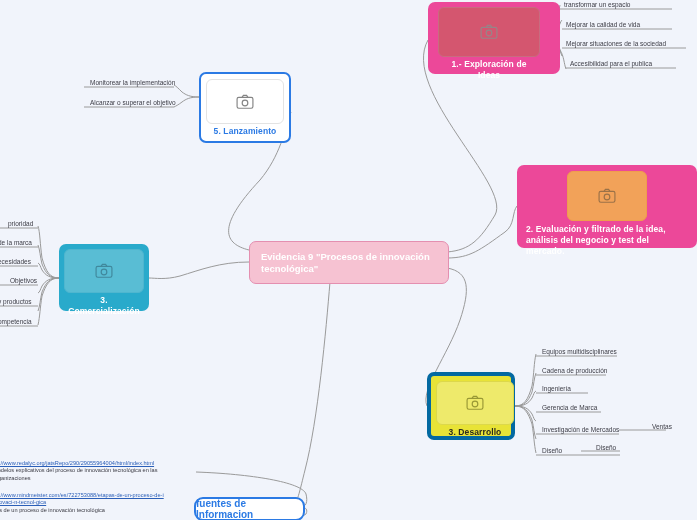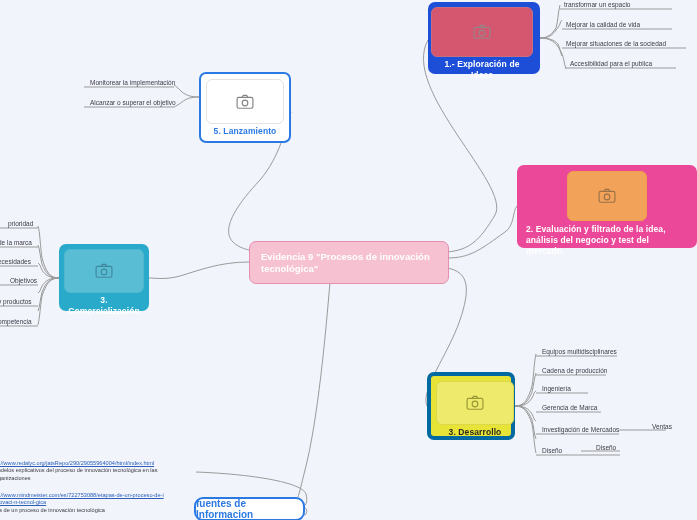--- a/index.html
+++ b/index.html
@@ -30,21 +30,21 @@
     position:absolute;left:249px;top:241px;width:198px;height:41px;
     background:#f6c2d2;border:1px solid #e48fb0;border-radius:7px;
     display:flex;align-items:center;
   }
   #central .ctext{
     color:#ffffff;font-size:9.5px;font-weight:bold;line-height:12px;
     padding-left:11px;padding-right:8px;
   }
 
   
-  #n1{left:428px;top:2px;width:112px;height:72px;background:#1d4ed8;padding:5px 5px 0 3px;}
+  #n1{left:428px;top:2px;width:132px;height:72px;background:#ec4899;padding:5px 5px 0 10px;}
   #n1 .thumb{width:102px;height:50px;background:#d4566f;border:1px solid #c86c80;}
   #n1 .caption{color:#ffffff;width:102px;}
 
   
   #n2{left:517px;top:165px;width:180px;height:83px;background:#ec4899;padding:6px 6px 0 6px;}
   #n2 .thumb{width:80px;height:50px;background:#f2a259;border:1px solid #ef9d4d;margin:0 auto;}
   #n2 .caption{color:#ffffff;width:168px;text-align:left;padding-left:3px;padding-top:3px;}
 
   
   #n3{left:427px;top:372px;width:88px;height:68px;background:#e8e337;border:4px solid #0369a1;padding:5px;}

